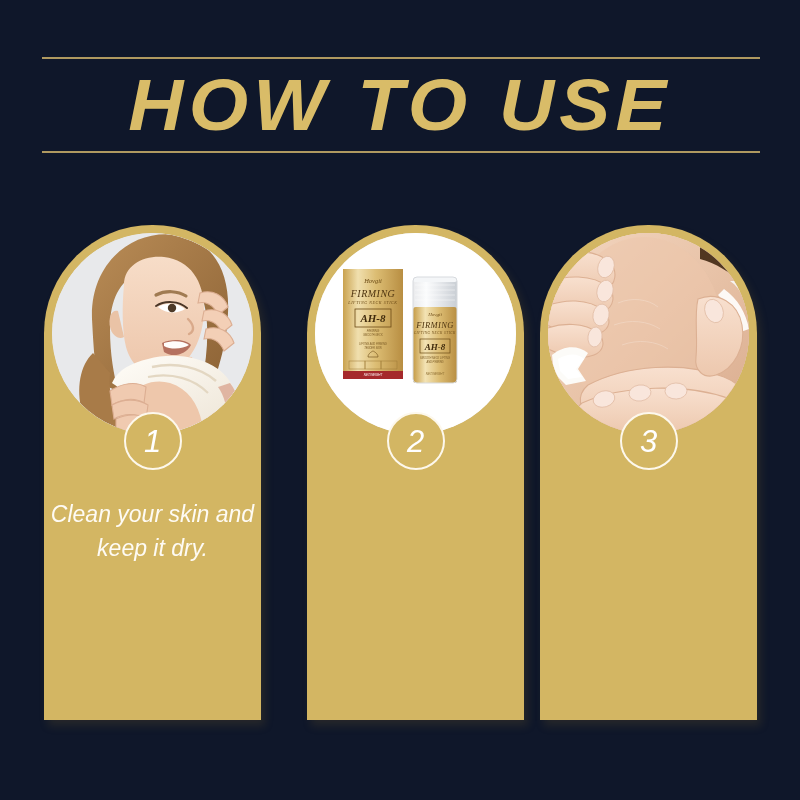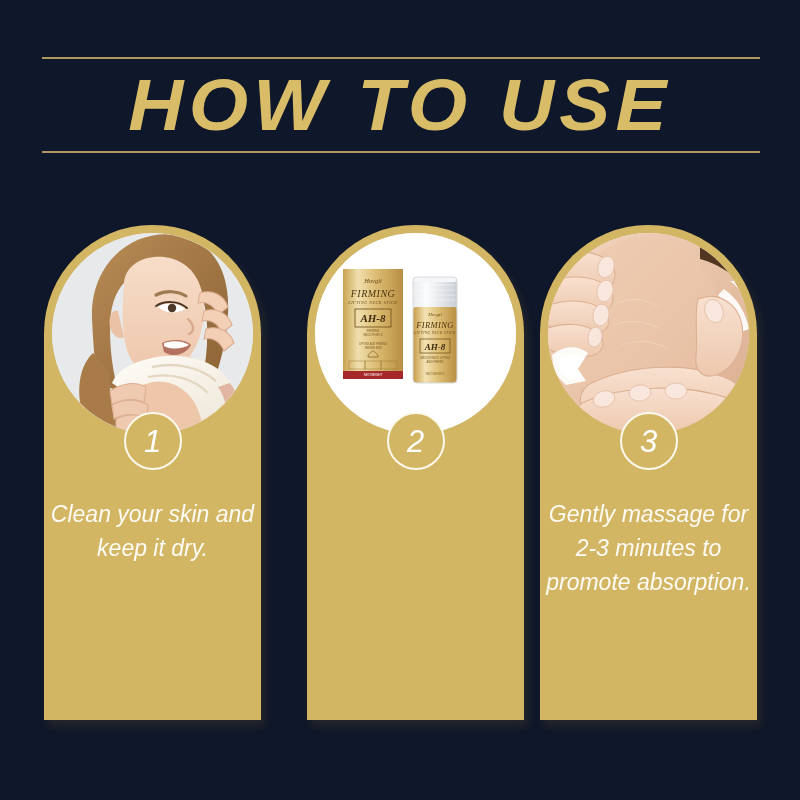--- a/index.html
+++ b/index.html
@@ -329,16 +329,15 @@
         <g stroke="#ffffff" stroke-width="0.9" opacity="0.25" fill="none">
           <path d="M70 70 C84 64 100 66 110 74"></path>
           <path d="M66 92 C82 86 100 88 112 96"></path>
           <path d="M74 112 C90 106 108 108 120 116"></path>
         </g>
       </svg>
     </div>
     <div class="badge">
       <span class="badge-num">3</span>
     </div>
-    <div class="caption">Gently massage for 2-3 minutes to promote absorption.</div>
   </div>
 
 </div>
 
 </body></html>

